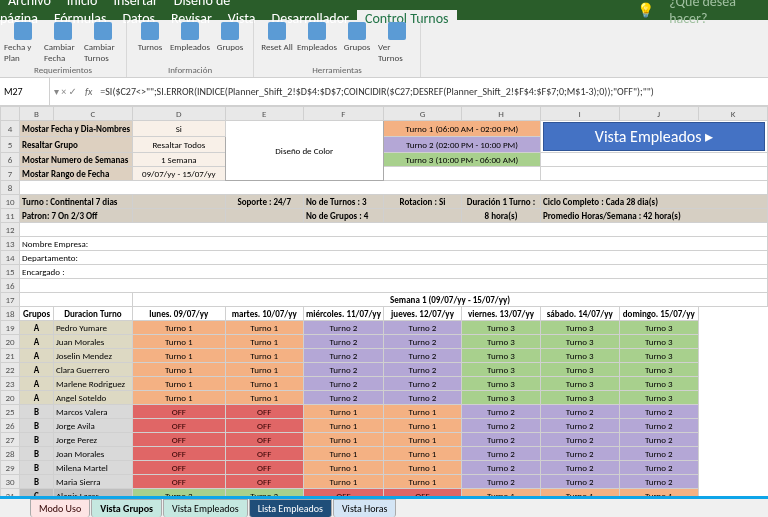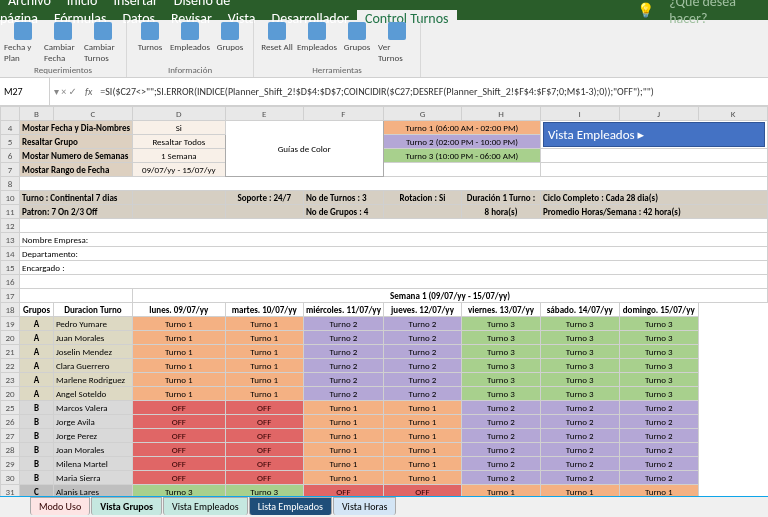--- a/index.html
+++ b/index.html
@@ -25,22 +25,22 @@
 th{background:#e8e8e8;font-weight:normal;color:#555;text-align:center}
 th.rowh{width:20px}
 .col-b{width:32px}.col-c{width:75px}.col-d{width:95px}.col-e{width:80px}.col-f{width:80px}.col-g{width:80px}.col-h{width:80px}.col-i{width:80px}.col-j{width:80px}.col-k{width:80px}
 .orange{background:#f4b183}.purple{background:#b4a7d6}.green{background:#a8d08d}.red{background:#e06666;color:#330000}.tan{background:#ddd9c3}.grey{background:#d9d9d9}.darkgrey{background:#bfbfbf}
 .cfg-label{background:#ddd0c0;font-weight:bold}
 .cfg-val{background:#f8f0e8;text-align:center}
 .hdr-row td{text-align:center;font-weight:bold;background:#fff}
 .info-band{background:#d6cfc3;font-size:9px}
 .center{text-align:center}
 .guide{background:#fff;border:1px solid #aaa;text-align:center;font-size:9px;padding:6px}
-.navybtn{background:#4472c4;color:#fff;text-align:left;font-size:13px;padding:4px;border:1px solid #2f5496}
-.tabs{position:fixed;bottom:0;left:0;right:0;height:21px;background:#f0f0f0;border-top:1px solid #0ea5e9;display:flex;align-items:flex-start;padding-left:30px}
+.navybtn{background:#4472c4;color:#fff;text-align:center;font-size:16px;padding:4px;border:1px solid #2f5496}
+.tabs{position:fixed;bottom:0;left:0;right:0;height:21px;background:#f0f0f0;border-top:3px solid #0ea5e9;display:flex;align-items:center;padding-left:30px}
 .tab{border:1px solid #aaa;border-bottom:none;padding:2px 8px;font-size:10px;margin-right:1px;border-radius:0 0 3px 3px}
 .tab.red{background:#fde4e4}.tab.teal{background:#c5e8e0}.tab.blue{background:#1f4e79;color:#fff}.tab.lb{background:#d4e5f5}
 .tab.active{background:#c5e8e0;font-weight:bold}
 </style>
 </head>
 <body>
 
 <div class="menubar">
   <span id="menus"><span class="item">Archivo</span><span class="item">Inicio</span><span class="item">Insertar</span><span class="item">Diseño de página</span><span class="item">Fórmulas</span><span class="item">Datos</span><span class="item">Revisar</span><span class="item">Vista</span><span class="item">Desarrollador</span><span class="active-tab">Control Turnos</span></span>
   <span class="item">💡</span>
@@ -125,21 +125,21 @@
           <th class="col-g">G</th>
           <th class="col-h">H</th>
           <th class="col-i">I</th>
           <th class="col-j">J</th>
           <th class="col-k">K</th>
         </tr>
         <tr>
           <th class="rowh">4</th>
           <td class="cfg-label" colspan="2">Mostar Fecha y Dia-Nombres</td>
           <td class="cfg-val">Si</td>
-          <td rowspan="4" colspan="2" class="guide">Guías de Color</td>
+          <td rowspan="4" colspan="2" class="guide">Diseño de Color</td>
           <td colspan="2" class="orange center">Turno 1 (06:00 AM - 02:00 PM)</td>
           <td colspan="3" rowspan="2">
             <div class="navybtn">Vista Empleados ▸</div>
           </td>
         </tr>
         <tr>
           <th class="rowh">5</th>
           <td class="cfg-label" colspan="2">Resaltar Grupo</td>
           <td class="cfg-val">Resaltar Todos</td>
           <td colspan="2" class="purple center">Turno 2 (02:00 PM - 10:00 PM)</td>

